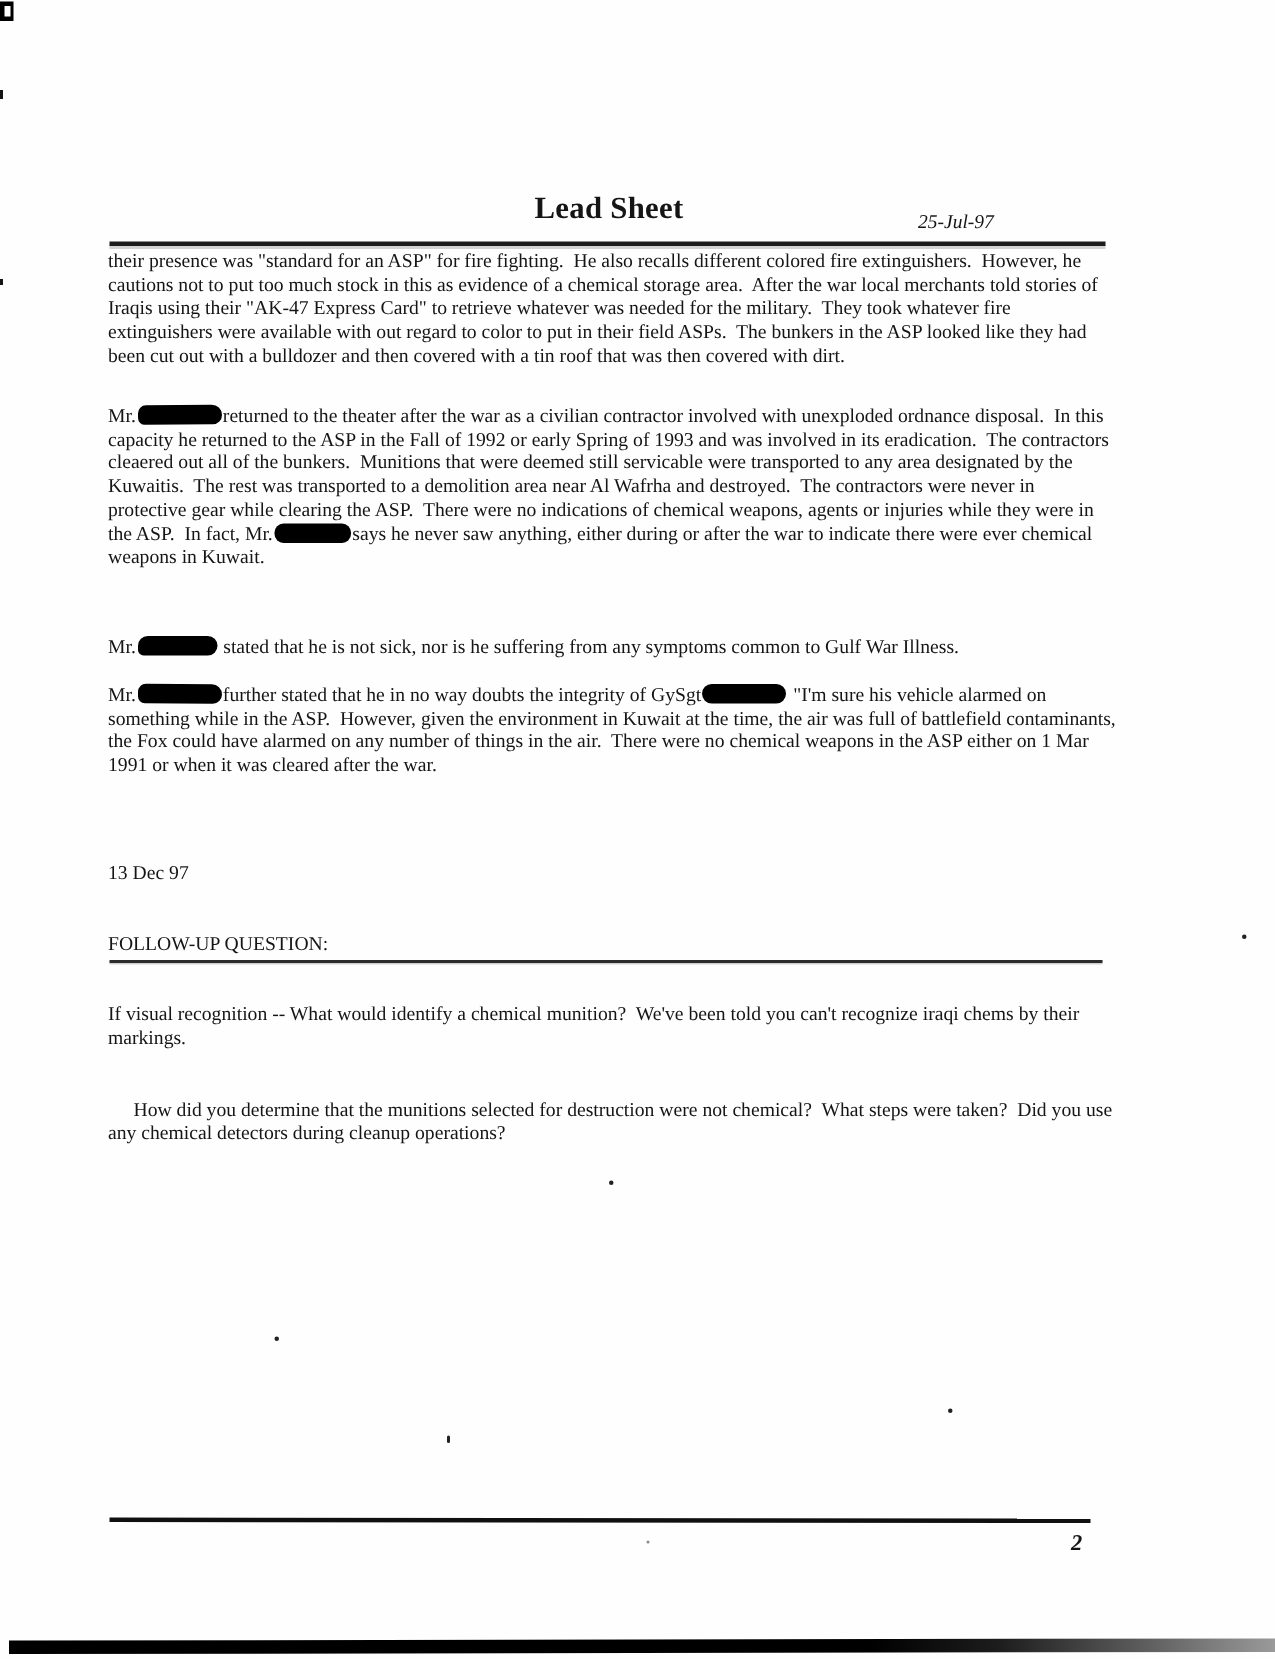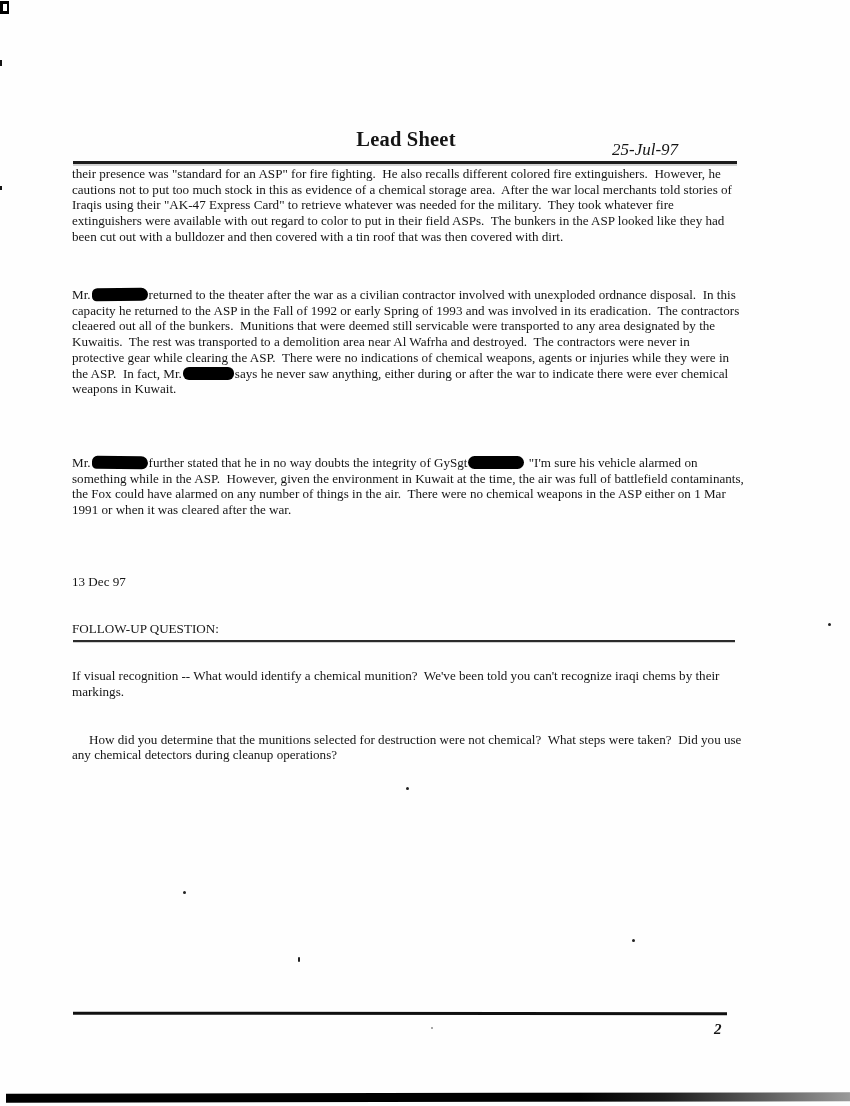--- a/index.html
+++ b/index.html
@@ -5,33 +5,33 @@
   html,body { margin:0; padding:0; background:#ffffff; }
   .page {
     position:relative; width:850px; height:1106px; background:#fefefe;
     font-family:"Liberation Serif", serif; color:#151515; overflow:hidden;
   }
   .title {
     position:absolute; top:128px; left:74px; width:664px; text-align:center;
     font-size:20.5px; font-weight:bold; letter-spacing:.2px;
   }
   .date {
-    position:absolute; top:140px; left:612px; font-size:17px; font-style:italic;
+    position:absolute; top:140px; left:612px; font-size:13px; font-style:italic;
   }
   .rule { position:absolute; left:73px; }
   .rule1 { top:161px; width:664px; height:3px; background:#1c1c1c; box-shadow:0 2px 0 rgba(110,110,110,.30); }
   .rule2 { top:640px; width:662px; height:2px; background:#2b2b2b; box-shadow:0 1px 0 rgba(120,120,120,.35); }
   .rule3 { top:1012px; width:654px; height:3px; background:#101010; transform:rotate(.06deg); }
 
   .para {
     position:absolute; left:72px; width:672px; margin:0;
     font-size:13.1px; line-height:15.7px; white-space:pre-wrap;
   }
   .p1 { top:166px; }
-  .p2 { top:287px; }
+  .p2 { top:269px; }
   .p3 { top:423px; }
   .p4 { top:455px; }
 
   .followup {
     position:absolute; left:72px; top:542px; width:672px;
     font-size:13.1px; line-height:15.8px; white-space:pre-wrap;
   }
   .followup .q1 { text-indent:17px; }
   .fline { margin:0; }
 
@@ -79,20 +79,21 @@
   <div class="edge2"></div>
 
   <div class="title">Lead Sheet</div>
   <div class="date">25-Jul-97</div>
   <div class="rule rule1"></div>
 
   <p class="para p1"><span>their presence was "standard for an ASP" for fire fighting.  He also recalls different colored fire extinguishers.  However, he cautions not to put too much stock in this as evidence of a chemical storage area.  After the war local merchants told stories of Iraqis using their "AK-47 Express Card" to retrieve whatever was needed for the military.  They took whatever fire extinguishers were available with out regard to color to put in their field ASPs.  The bunkers in the ASP looked like they had been cut out with a bulldozer and then covered with a tin roof that was then covered with dirt.</span></p>
 
   <p class="para p2"><span>Mr.</span><span class="redact r1"></span><span>returned to the theater after the war as a civilian contractor involved with unexploded ordnance disposal.  In this capacity he returned to the ASP in the Fall of 1992 or early Spring of 1993 and was involved in its eradication.  The contractors cleaered out all of the bunkers.  Munitions that were deemed still servicable were transported to any area designated by the Kuwaitis.  The rest was transported to a demolition area near Al Wafrha and destroyed.  The contractors were never in protective gear while clearing the ASP.  There were no indications of chemical weapons, agents or injuries while they were in the ASP.  In fact, Mr.</span><span class="redact r2"></span><span>says he never saw anything, either during or after the war to indicate there were ever chemical weapons in Kuwait.</span></p>
 
+  <p class="para p3"><span>Mr.</span><span class="redact r3"></span><span> stated that he is not sick, nor is he suffering from any symptoms common to Gulf War Illness.</span></p>
 
   <p class="para p4"><span>Mr.</span><span class="redact r4"></span><span>further stated that he in no way doubts the integrity of GySgt</span><span class="redact r5"></span><span> "I'm sure his vehicle alarmed on something while in the ASP.  However, given the environment in Kuwait at the time, the air was full of battlefield contaminants, the Fox could have alarmed on any number of things in the air.  There were no chemical weapons in the ASP either on 1 Mar 1991 or when it was cleared after the war.</span></p>
 
   <div class="followup">
     <p class="fline">13 Dec 97</p>
     <p class="fline">FOLLOW-UP QUESTION:</p>
     <p class="fline">If visual recognition -- What would identify a chemical munition?  We've been told you can't recognize iraqi chems by their markings.</p>
     <p class="fline q1">How did you determine that the munitions selected for destruction were not chemical?  What steps were taken?  Did you use any chemical detectors during cleanup operations?</p>
   </div>
 

